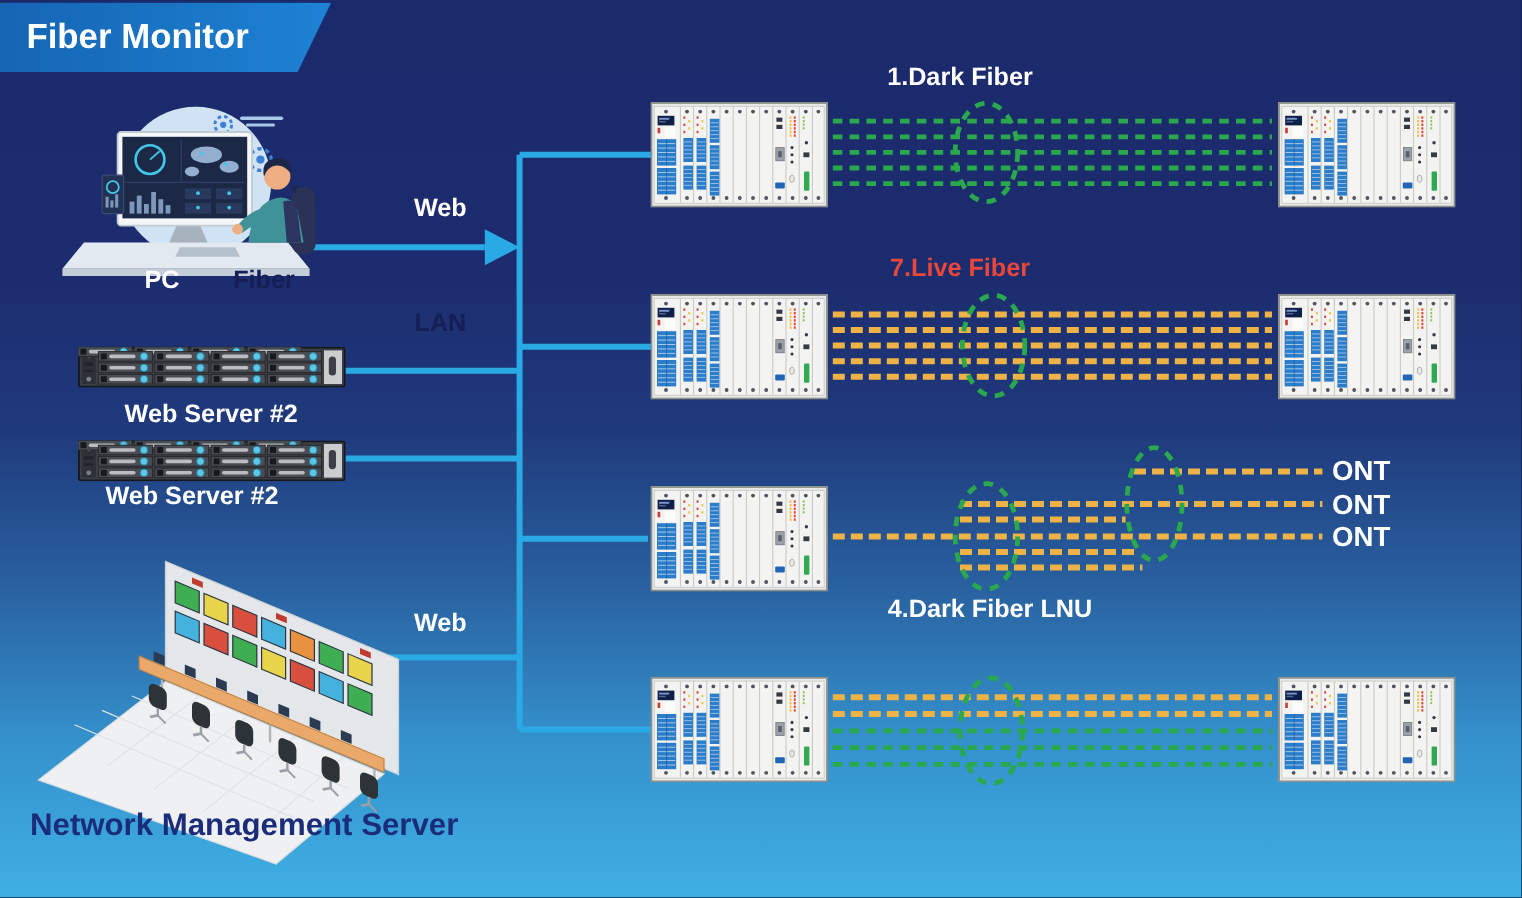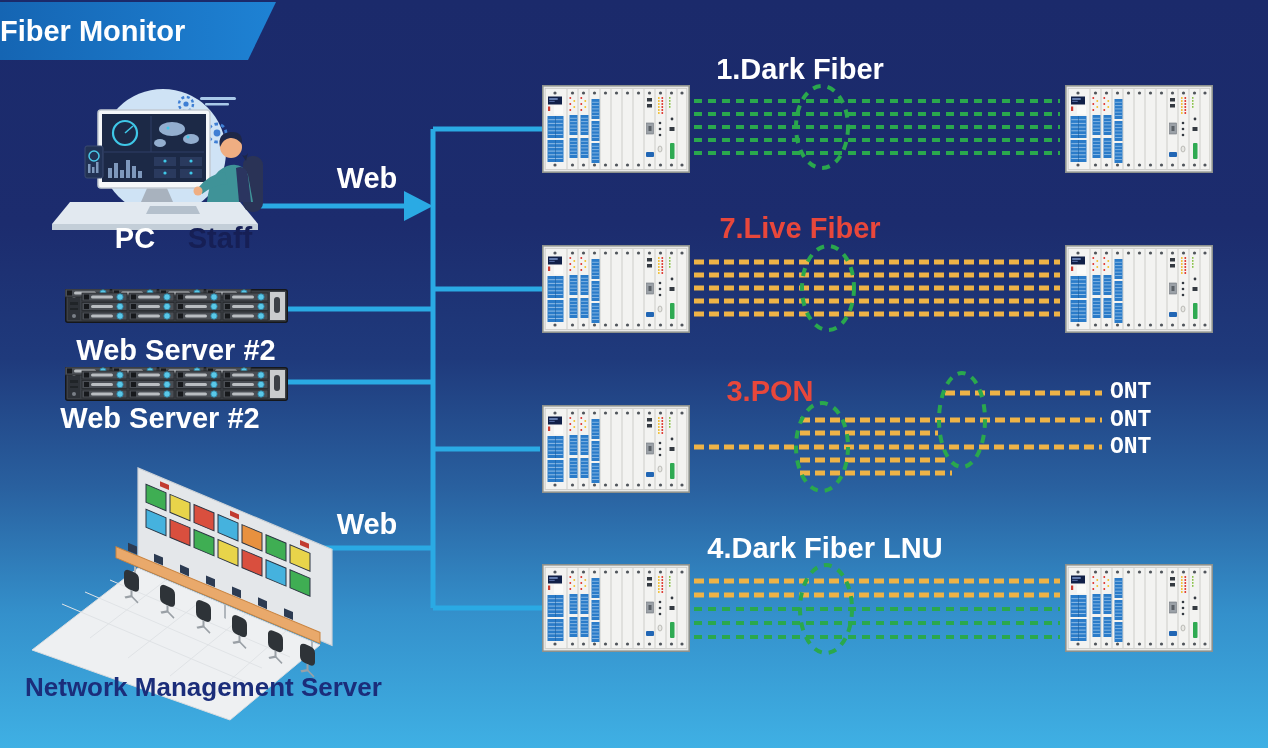--- a/index.html
+++ b/index.html
@@ -7,27 +7,27 @@
     position:relative;width:1268px;height:748px;overflow:hidden;
     font-family:"Liberation Sans",sans-serif;
     background:linear-gradient(180deg,#1b2a6b 0%,#1c2c6e 30%,#1f3a7c 48%,#29609f 65%,#3490cb 82%,#3fb0e4 100%);
   }
   svg.layer{position:absolute;left:0;top:0;}
   .banner{
     position:absolute;left:0;top:2px;width:276px;height:58px;
     background:linear-gradient(90deg,#1565b3,#1e82d4);
     clip-path:polygon(0 0,100% 0,calc(100% - 28px) 100%,0 100%);
   }
-  .banner-title{display:block;line-height:58px;font-size:29px;font-weight:700;color:#ffffff;}
-  .lbl{position:absolute;font-weight:700;color:#ffffff;font-size:29px;white-space:nowrap;}
+  .banner-title{display:block;line-height:58px;padding-left:22px;font-size:29px;font-weight:700;color:#ffffff;}
+  .lbl{position:absolute;font-weight:700;color:#ffffff;font-size:21px;white-space:nowrap;}
   .center{text-align:center;}
   .red{color:#e8473b;}
   .navy{color:#1b2d7a;}
   .watermark{color:#161f55;}
-  .ont{font-size:23px;font-weight:600;font-family:Liberation Mono, monospace;}
+  .ont{font-size:23px;font-weight:600;}
 </style>
 </head>
 <body>
 
 <div class="stage">
 
   <svg class="layer" width="1268" height="748" viewBox="0 0 1268 748">
     <defs>
 
       <g id="bmodw">
@@ -394,29 +394,29 @@
         </g>
       </g>
     </g>
   </svg>
 
   <div class="banner">
     <span class="banner-title">Fiber Monitor</span>
   </div>
 
   <div class="lbl center" style="left:300px;top:162px;width:134px;">Web</div>
+  <div class="lbl center watermark" style="left:300px;top:258px;width:134px;">LAN</div>
   <div class="lbl center" style="left:100px;top:222px;width:70px;text-align:center;">PC</div>
-  <div class="lbl center watermark" style="left:180px;top:222px;width:80px;">Staff</div>
+  <div class="lbl center watermark" style="left:180px;top:222px;width:80px;">Fiber</div>
   <div class="lbl center" style="left:56px;top:334px;width:240px;">Web Server #2</div>
   <div class="lbl center" style="left:40px;top:402px;width:240px;">Web Server #2</div>
   <div class="lbl center" style="left:300px;top:508px;width:134px;">Web</div>
   <div class="lbl center navy" style="left:25px;top:672px;width:350px;font-size:26px;">Network Management Server</div>
 
   <div class="lbl center" style="left:680px;top:53px;width:240px;">1.Dark Fiber</div>
   <div class="lbl center red" style="left:680px;top:212px;width:240px;">7.Live Fiber</div>
-  <div class="lbl center red" style="left:650px;top:375px;width:240px;">3.PON</div>
-  <div class="lbl center" style="left:704px;top:532px;width:242px;">4.Dark Fiber LNU</div>
+  <div class="lbl center" style="left:704px;top:496px;width:242px;">4.Dark Fiber LNU</div>
 
   <div class="lbl ont" style="left:1110px;top:379px;">ONT</div>
   <div class="lbl ont" style="left:1110px;top:407px;">ONT</div>
   <div class="lbl ont" style="left:1110px;top:434px;">ONT</div>
 
 </div>
 
 </body></html>

